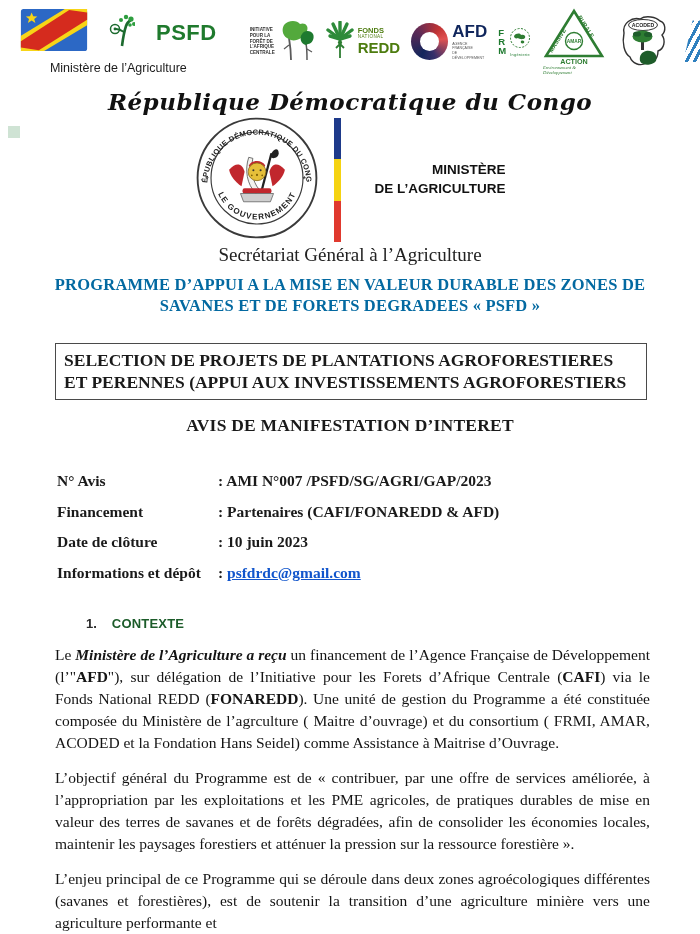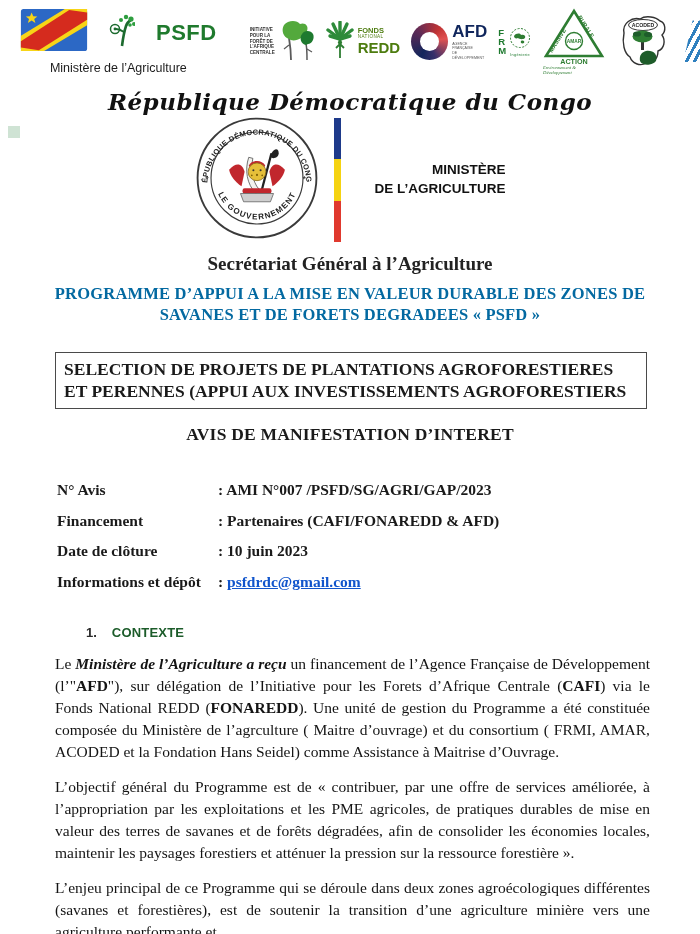--- a/index.html
+++ b/index.html
@@ -36,21 +36,21 @@
   .hss-mark{width:28px;height:42px;flex:none;background:repeating-linear-gradient(118deg,#2f80bf 0 3px,#ffffff 3px 7px);clip-path:polygon(34% 0,100% 0,66% 100%,0 100%);}
   .hss-name{font-family:"Liberation Serif",serif;font-weight:bold;font-size:13px;line-height:1.1;color:#141414;}
   
   .country-title{margin-top:13px;text-align:center;font-family:"DejaVu Serif",serif;font-style:italic;font-weight:bold;font-size:23px;letter-spacing:.5px;color:#111;}
   .seal-row{display:flex;justify-content:center;align-items:center;gap:15px;margin-top:1px;height:128px;}
   .tricolor{width:7px;height:124px;display:flex;flex-direction:column;flex:none;}
   .tricolor .b1{flex:1;background:#1e3a8a;}
   .tricolor .b2{flex:1;background:#f5d311;}
   .tricolor .b3{flex:1;background:#e0392e;}
   .ministry-block{font-family:"Liberation Sans",sans-serif;font-weight:bold;font-size:13.5px;line-height:1.4;color:#111;width:150px;text-align:right;}
-  .secretariat{margin-top:9px;text-align:center;font-size:19px;font-weight:700;color:#222;}
+  .secretariat{text-align:center;font-size:19px;font-weight:400;color:#222;}
   .program-title{margin-top:8px;text-align:center;font-weight:bold;font-size:16.5px;line-height:21px;color:#0369a1;letter-spacing:.2px;}
   
   .selection-box{margin:27px 53px 0 55px;border:1.5px solid #4a4a4a;padding:5px 8px 6px 8px;font-weight:bold;font-size:17.5px;line-height:22px;}
   .avis-title{margin-top:15px;text-align:center;font-weight:bold;font-size:17.5px;letter-spacing:.2px;}
   
   .details{margin:36px 40px 0 57px;font-size:15.5px;font-weight:bold;font-family:Liberation Serif, serif;}
   .detail-row{display:flex;margin-bottom:12.5px;}
   .detail-label{width:161px;flex:none;}
   .email-link{color:#1155cc;text-decoration:underline;font-weight:bold;cursor:pointer;}
   

